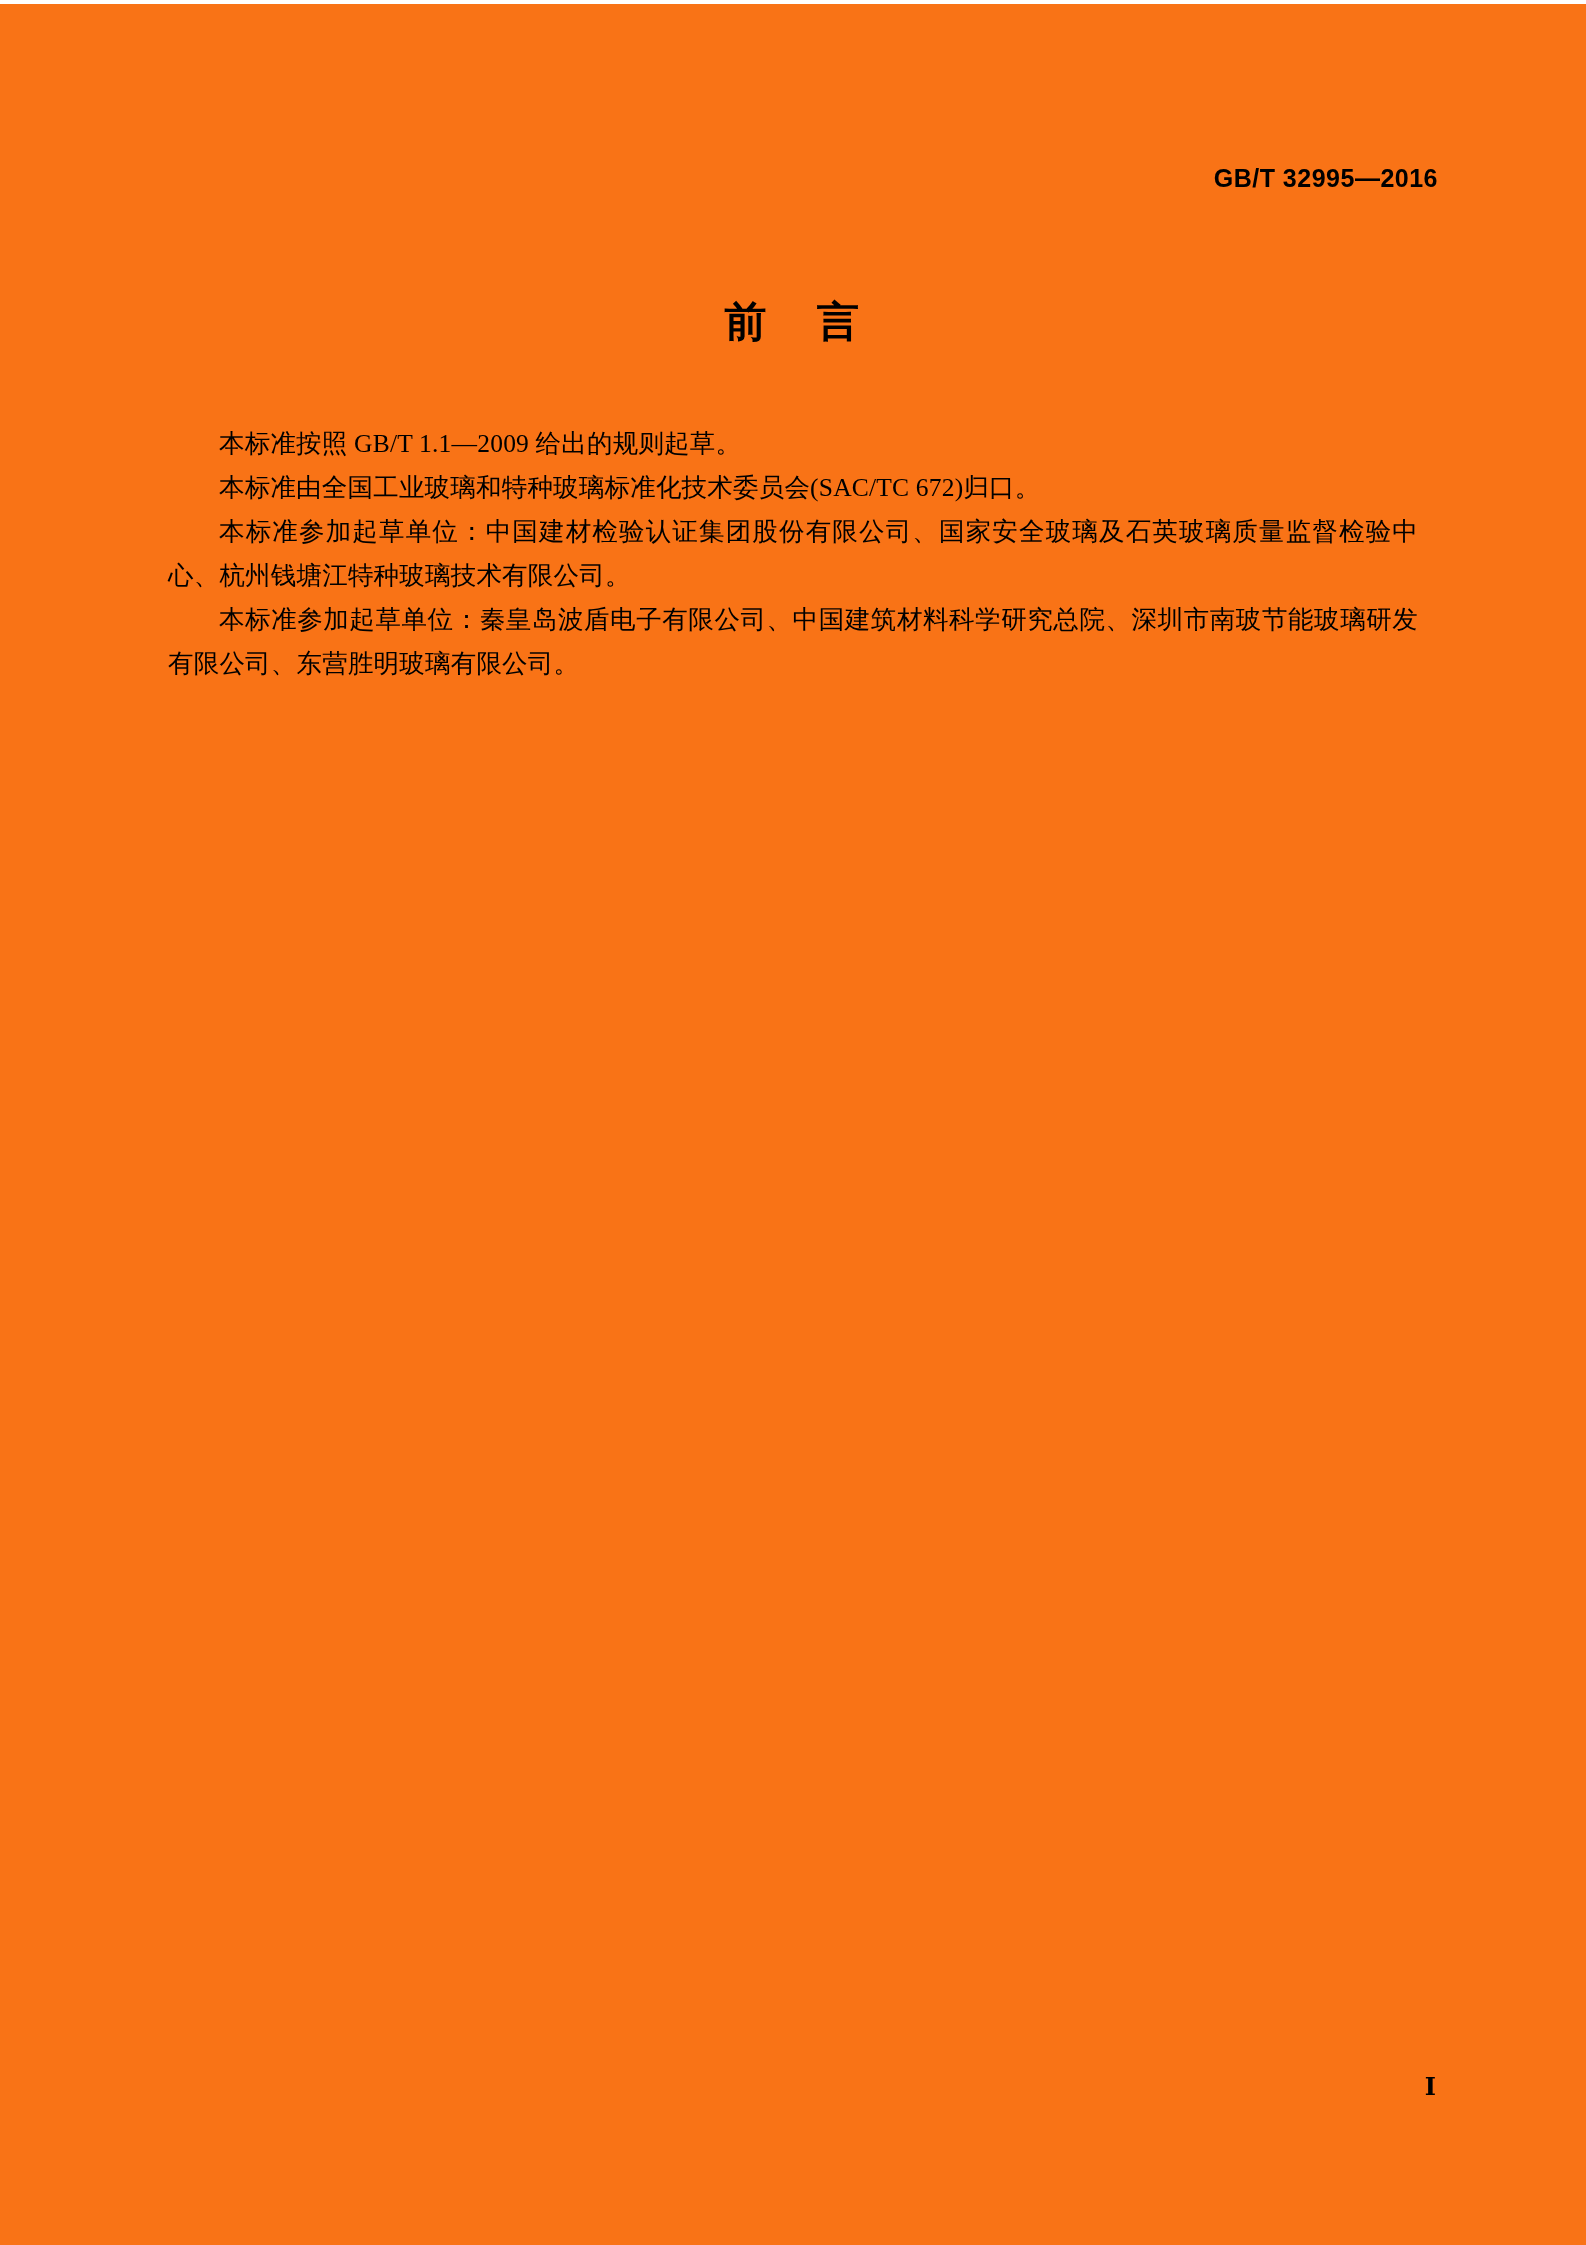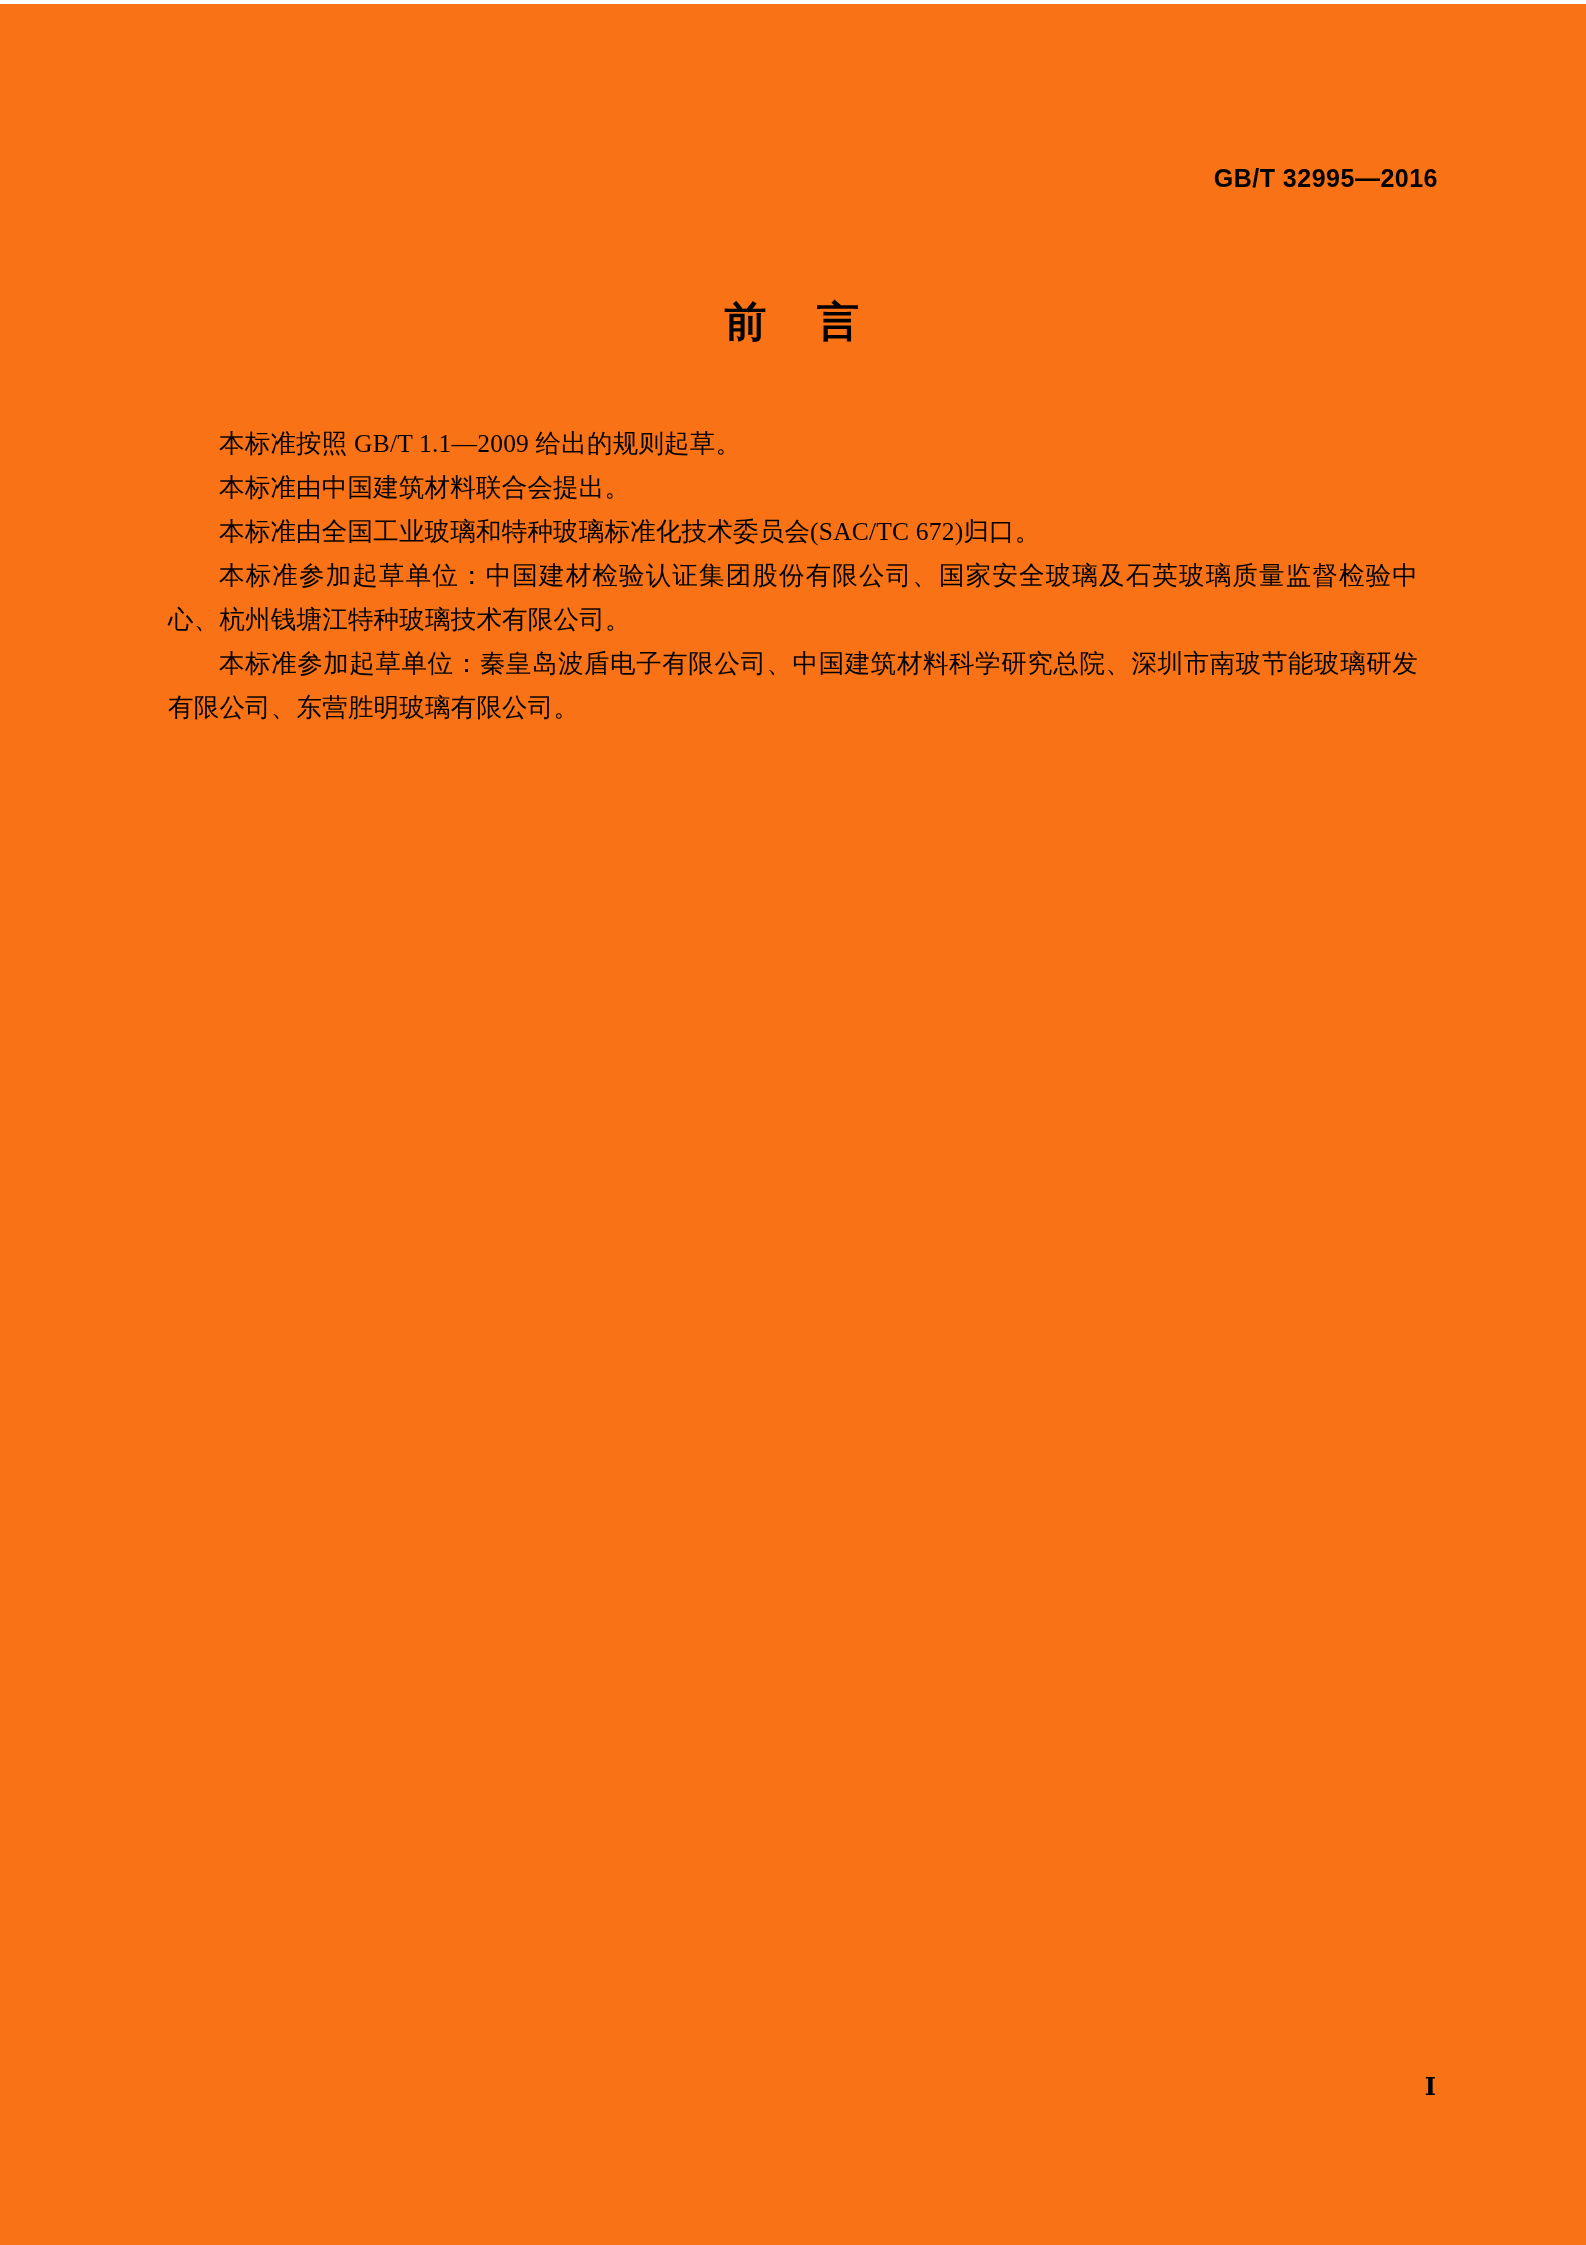--- a/index.html
+++ b/index.html
@@ -74,21 +74,20 @@
 <div class="page">
 
   <div class="header-code">GB/T 32995—2016</div>
 
   <div class="doc-title">
     <span>前</span><span class="gap"></span><span>言</span>
   </div>
 
   <div class="body-block">
     <p class="para indent">本标准按照 GB/T 1.1—2009 给出的规则起草。</p>
-    <p class="para indent">本标准由中国建筑材料联合会提出。</p>
     <p class="para indent">本标准由全国工业玻璃和特种玻璃标准化技术委员会(SAC/TC 672)归口。</p>
     <p class="para indent">本标准参加起草单位：中国建材检验认证集团股份有限公司、国家安全玻璃及石英玻璃质量监督检验中心、杭州钱塘江特种玻璃技术有限公司。</p>
     <p class="para indent">本标准参加起草单位：秦皇岛波盾电子有限公司、中国建筑材料科学研究总院、深圳市南玻节能玻璃研发有限公司、东营胜明玻璃有限公司。</p>
   </div>
 
   <div class="footer-pageno">Ⅰ</div>
 
 </div>
 
 </body></html>

